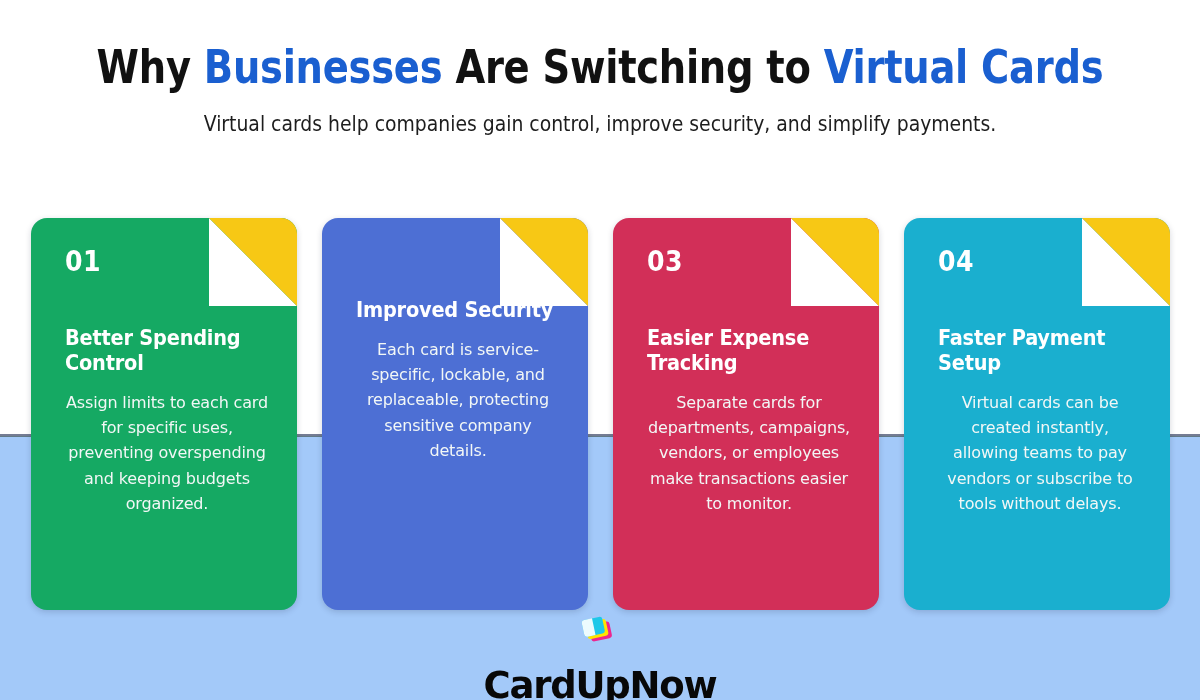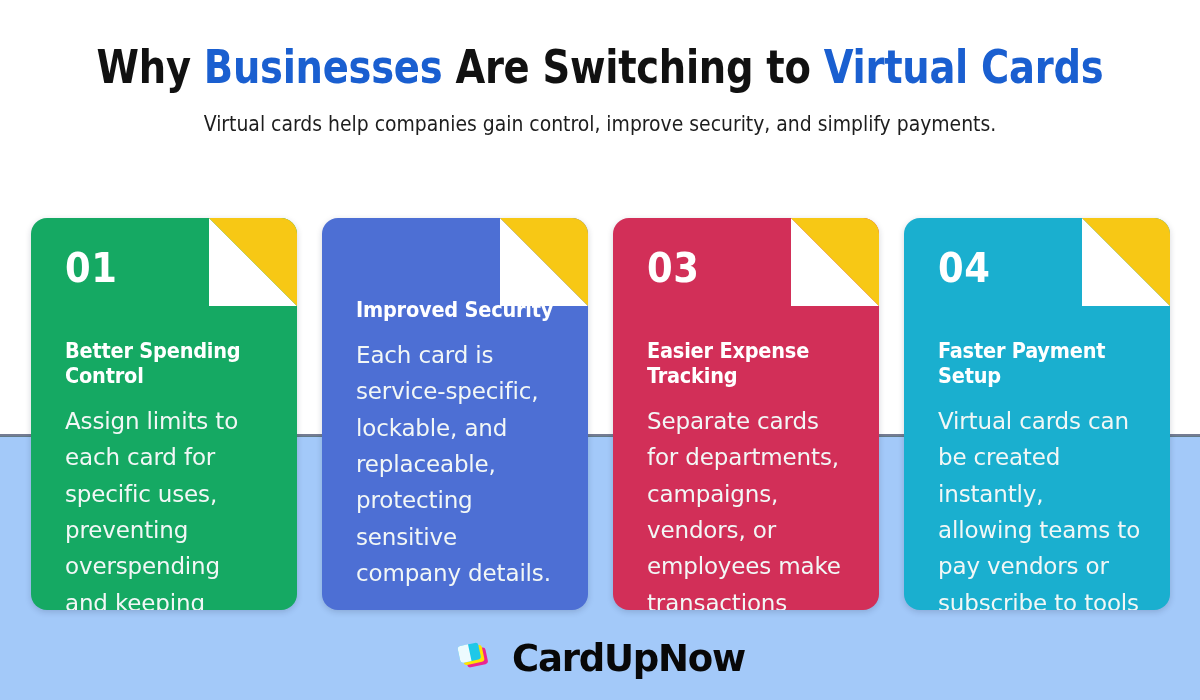--- a/index.html
+++ b/index.html
@@ -126,21 +126,21 @@
     width: 88px;
     height: 88px;
     background: #ffffff;
     clip-path: polygon(0% 0%, 100% 100%, 0% 100%);
   }
 
   .card-num {
     position: relative;
     z-index: 2;
     font-family: "DejaVu Sans Condensed", "Liberation Sans Narrow", "Liberation Sans", sans-serif;
-    font-size: 41px;
+    font-size: 28px;
     font-weight: bold;
     color: #ffffff;
     letter-spacing: 0.5px;
     line-height: 1;
   }
 
   .card-title {
     position: relative;
     z-index: 2;
     margin-top: 50px;
@@ -151,40 +151,42 @@
     line-height: 1.16;
     letter-spacing: -0.2px;
     max-width: 200px;
   }
 
   .card-body {
     position: relative;
     z-index: 2;
     margin-top: 14px;
     font-family: "DejaVu Sans", "Liberation Sans", sans-serif;
-    font-size: 23px;
+    font-size: 16px;
     font-weight: 400;
     color: #f2f7f6;
     line-height: 1.58;
     max-width: 204px;
     letter-spacing: -0.15px;
+    text-align: center;
   }
 
   
   .logo {
     position: absolute;
     left: 0;
     top: 628px;
     width: 1200px;
     height: 60px;
     display: flex;
     align-items: center;
     justify-content: center;
     gap: 15px;
     z-index: 6;
+    flex-direction: column;
   }
   .logo-mark {
     width: 42px;
     height: 40px;
     flex: 0 0 auto;
   }
   .logo-text {
     font-family: "DejaVu Sans", "Liberation Sans", sans-serif;
     font-size: 37px;
     font-weight: bold;

